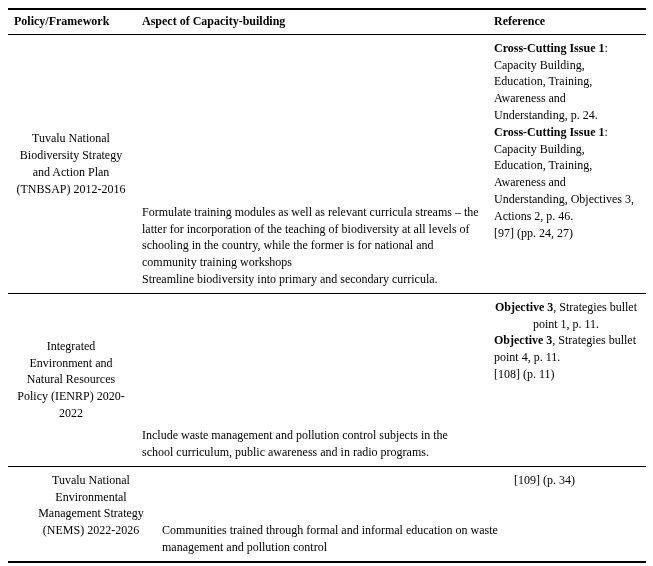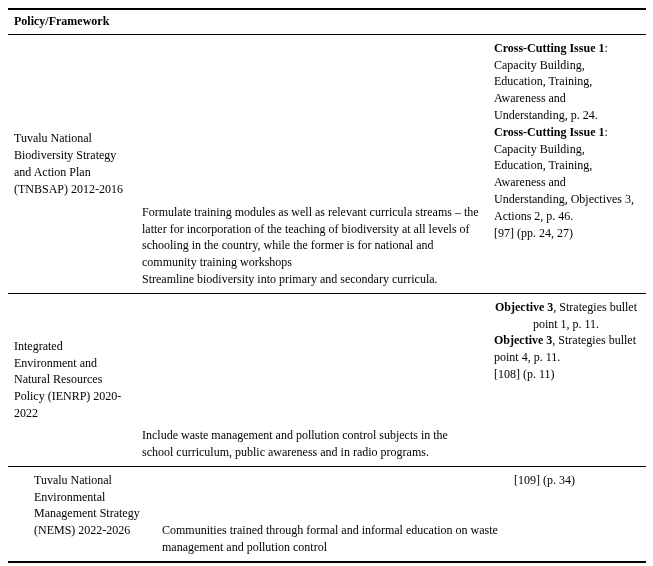--- a/index.html
+++ b/index.html
@@ -41,20 +41,21 @@
     padding: 5px 8px 5px 6px;
     font-size: 12px;
     line-height: 1.4;
     box-sizing: border-box;
   }
   .cell p { margin: 0; }
   .policy-cell {
     display: flex;
     flex-direction: column;
     justify-content: center;
+    text-align: center;
   }
   .aspect-cell {
     display: flex;
     flex-direction: column;
     justify-content: flex-end;
   }
   .ref-cell {
     display: flex;
     flex-direction: column;
     justify-content: flex-start;
@@ -70,20 +71,22 @@
   .gap-top-16 { margin-top: 16px; }
   .bold { font-weight: bold; }
 </style>
 </head>
 <body>
 
 <div class="table-wrap">
 
   <div class="grid-row header-row">
     <div class="cell">Policy/Framework</div>
+    <div class="cell">Aspect of Capacity-building</div>
+    <div class="cell">Reference</div>
   </div>
 
   <div class="grid-row body-row row-1">
     <div class="cell policy-cell">
       <p>Tuvalu National Biodiversity Strategy and Action Plan (TNBSAP) 2012-2016</p>
     </div>
     <div class="cell aspect-cell">
       <p class="gap-36">Formulate training modules as well as relevant curricula streams – the latter for incorporation of the teaching of biodiversity at all levels of schooling in the country, while the former is for national and community training workshops</p>
       <p>Streamline biodiversity into primary and secondary curricula.</p>
     </div>

